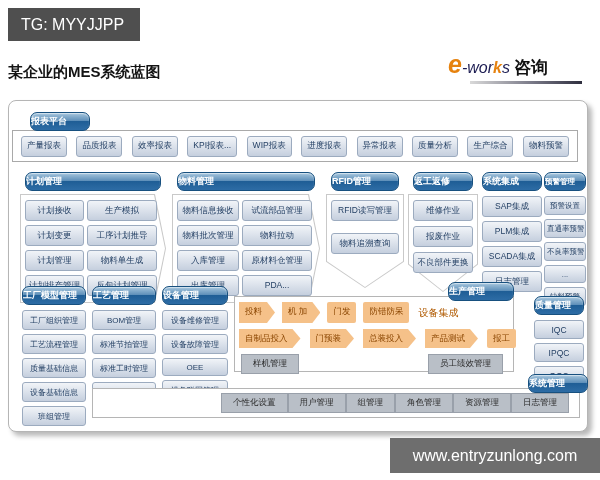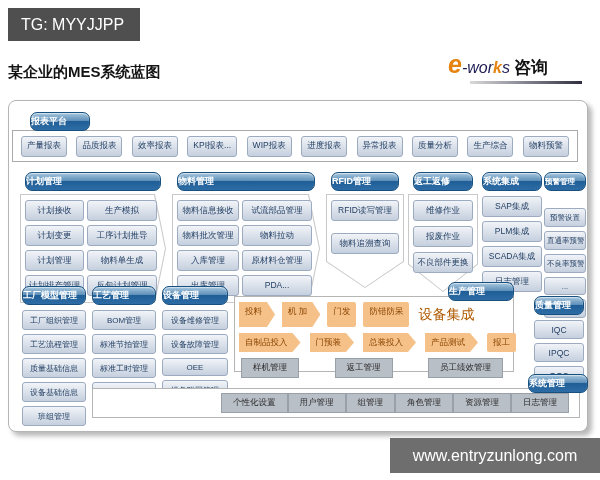--- a/index.html
+++ b/index.html
@@ -82,21 +82,21 @@
   .prod-tab{position:absolute;left:448px;top:282px;width:64px;z-index:2;}
   .prod-box{position:absolute;left:234px;top:296px;width:280px;height:76px;border:1px solid #b5b5b5;
     background:#fff;box-sizing:border-box;}
   .prow{display:flex;align-items:stretch;}
   .prow1{margin:5px 5px 0 4px;gap:7px;}
   .prow2{margin:6px 5px 0 4px;gap:9px;}
   .prow3{margin:6px 10px 0 6px;justify-content:space-between;}
   .arrow{background:#f5c189;color:#8a4500;font-size:8.5px;padding:3.5px 13px 3.5px 6px;white-space:nowrap;
     clip-path:polygon(0 0,calc(100% - 8px) 0,100% 50%,calc(100% - 8px) 100%,0 100%);}
   .obox{background:#f5c189;color:#8a4500;font-size:8.5px;padding:3.5px 6px;border-radius:2px;white-space:nowrap;}
-  .plain{color:#b05a00;font-size:14px;padding:3.5px 2px;white-space:nowrap;}
+  .plain{color:#b05a00;font-size:10px;padding:3.5px 2px;white-space:nowrap;}
   .gray{background:#b9bfc7;border:1px solid #99a0aa;color:#2b2b2b;font-size:8.5px;
     padding:3px 11px;white-space:nowrap;}
 
   
   .sys-tab{position:absolute;left:528px;top:374px;width:58px;z-index:2;}
   .sys-box{position:absolute;left:92px;top:388px;width:488px;height:30px;border:1px solid #b5b5b5;
     background:#fff;display:flex;align-items:center;justify-content:flex-end;
     padding:8px 10px;box-sizing:border-box;}
 </style>
 </head>
@@ -201,21 +201,21 @@
     <div class="col" style="position:static;">
         <div class="item">SAP集成</div>
         <div class="item">PLM集成</div>
         <div class="item">SCADA集成</div>
         <div class="item">日志管理</div>
       </div>
   </div>
 
   <div class="col" id="col-alert">
     <div class="hdr">预警管理</div>
-    <div class="col" style="position:static;margin-top:12px;">
+    <div class="col" style="position:static;">
         <div class="item">预警设置</div>
         <div class="item">直通率预警</div>
         <div class="item">不良率预警</div>
         <div class="item">...</div>
         <div class="item">缺料预警</div>
       </div>
   </div>
 
   <div class="col" id="col-factory">
     <div class="hdr">工厂模型管理</div>
@@ -259,21 +259,20 @@
       </div>
     <div class="prow prow2">
         <div class="arrow">自制品投入</div>
         <div class="arrow">门预装</div>
         <div class="arrow">总装投入</div>
         <div class="arrow">产品测试</div>
         <div class="obox">报工</div>
       </div>
     <div class="prow prow3">
         <div class="gray">样机管理</div>
-        <div class="gray">返工管理</div>
         <div class="gray">员工绩效管理</div>
       </div>
   </div>
 
   <div class="col" id="col-quality">
     <div class="hdr">质量管理</div>
     <div class="col" style="position:static;">
         <div class="item">IQC</div>
         <div class="item">IPQC</div>
         <div class="item">OQC</div>

